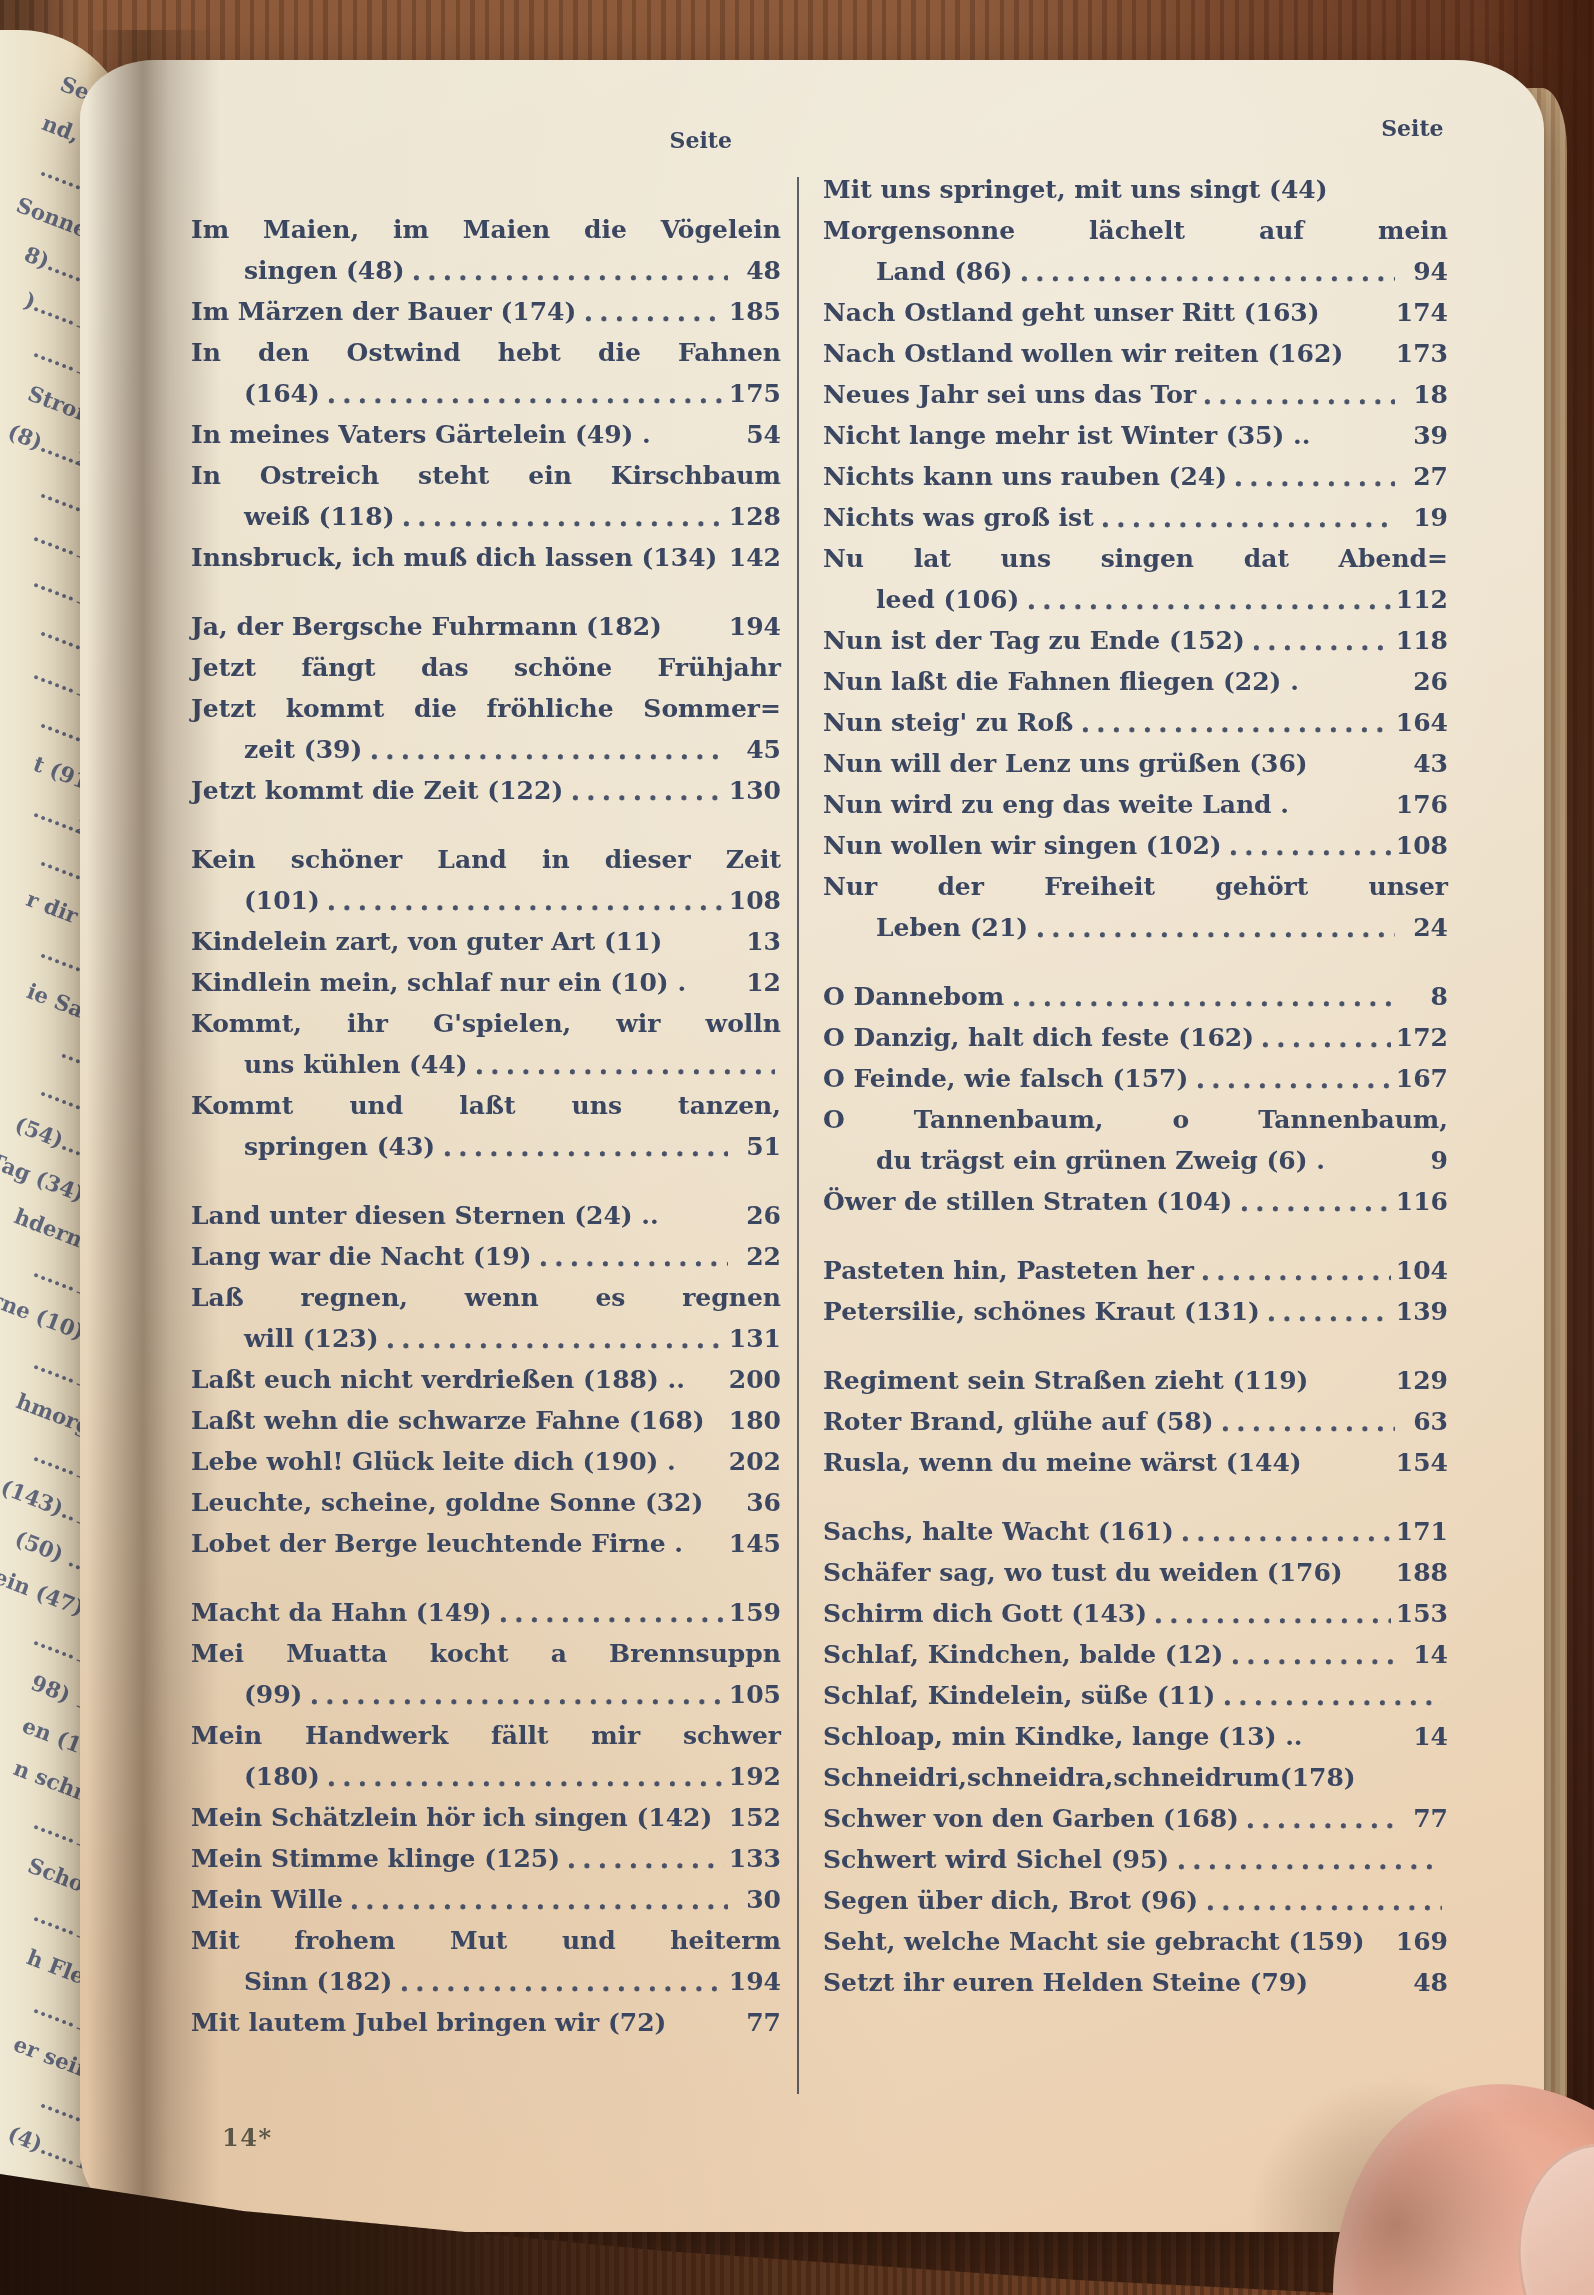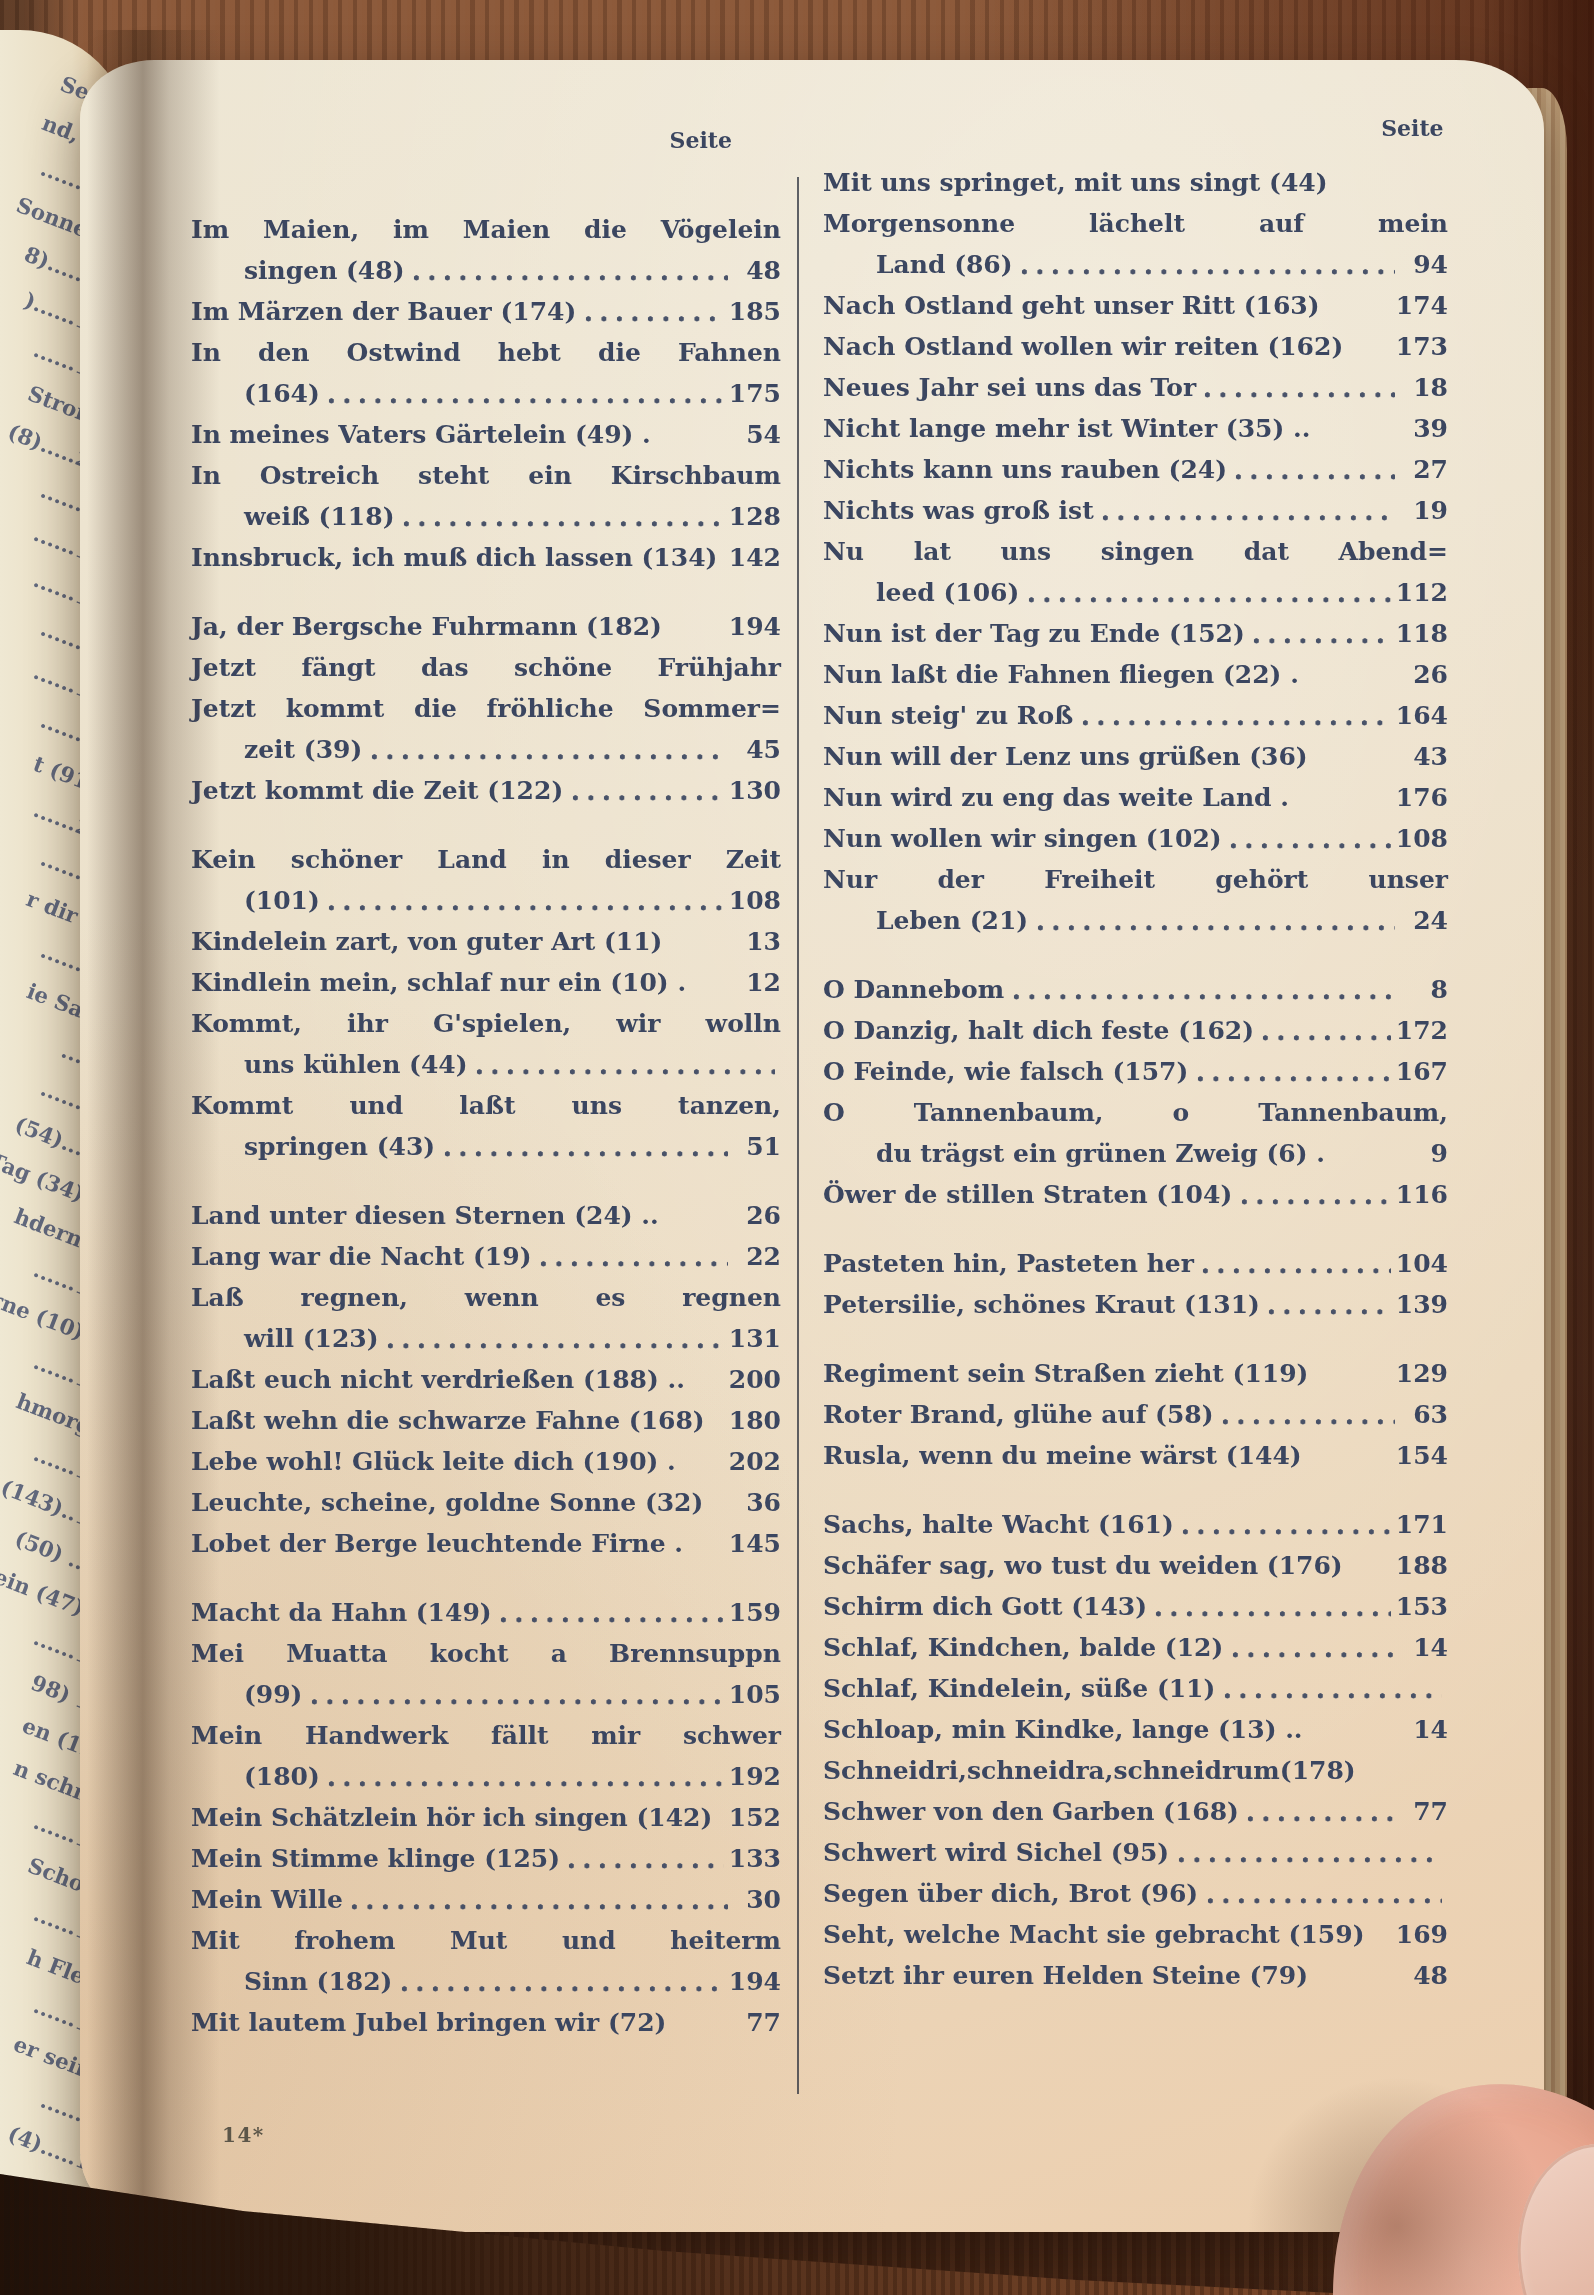--- a/index.html
+++ b/index.html
@@ -36,35 +36,35 @@
       repeating-linear-gradient(90deg, rgba(40,18,6,.30) 0 4.4px, rgba(0,0,0,0) 4.4px 9.6px),
       linear-gradient(90deg,#1f1109 0,#2e1a0e 22%,#53301c 45%,#6f4126 70%,#8a4e2d 100%);
     clip-path:polygon(0 2174px,243px 2211px,664px 2251px,1077px 2280px,1372px 2295px,0 2295px);}
   
   .col{position:absolute;top:0;color:#3b4660;font-weight:700;font-size:25px;}
   .col-left{left:111px;width:590px;}
   .col-right{left:743px;width:625px;}
   .col-header{text-align:right;font-size:22px;height:44px;line-height:44px;margin-top:46px;}
   .col-left .col-header{padding-right:49px;margin-top:58px;}
   .col-right .col-header{padding-right:4.4px;}
-  .lines{margin-top:12px;}
+  .lines{margin-top:19px;}
   .col-left .lines{margin-top:47px;}
   .line{display:flex;align-items:baseline;height:41px;line-height:41px;white-space:nowrap;}
   .line.gap{margin-top:28px;}
   .line.ind .t{padding-left:53px;text-align:center;}
   .t{flex:0 1 auto;}
   .t.spread{flex:1 1 auto;text-align:justify;text-align-last:justify;}
   .fill{flex:1 1 auto;}
   .dots{flex:1 1 auto;align-self:stretch;margin:0 4.4px 0 7.4px;
     background-image:radial-gradient(circle at 4.4px 68%, #3b4660 2.3px, rgba(0,0,0,0) 2.9px);
     background-size:15.5px 41px;background-repeat:repeat-x;opacity:.92;}
   .p{flex:0 0 auto;min-width:49px;text-align:right;}
   .p:empty{min-width:1.5px;}
   .divider{position:absolute;left:717px;top:117px;width:2.2px;height:1917px;background:rgba(45,50,62,.75);}
-  .page-footer{position:absolute;left:142px;top:2063px;font-size:20px;font-weight:700;color:#5c5649;letter-spacing:1.5px;}
+  .page-footer{position:absolute;left:142px;top:2063px;font-size:24px;font-weight:700;color:#5c5649;letter-spacing:1.5px;}
   
   .finger{position:absolute;left:1335px;top:2078px;width:398px;height:487px;z-index:5;
     transform:rotate(-14deg);
     border-radius:46% 54% 42% 44% / 52% 58% 40% 40%;
     background:radial-gradient(ellipse at 38% 35%, #f2bba6 0%, #e7a58e 45%, #d98e76 72%, #c97c65 100%);
     box-shadow:inset 14.7px 8.8px 33px rgba(255,255,255,.28), inset -10.3px -14.7px 44px rgba(150,70,45,.35);}
   .finger::before{content:'';position:absolute;left:-66px;top:-37px;width:310px;height:310px;border-radius:50%;
     background:radial-gradient(ellipse, rgba(70,35,15,.34), transparent 68%);z-index:-1;}
   .nail{position:absolute;right:22px;top:85px;width:181px;height:251px;transform:rotate(7deg);
     border-radius:48% 52% 50% 50% / 46% 46% 54% 54%;

